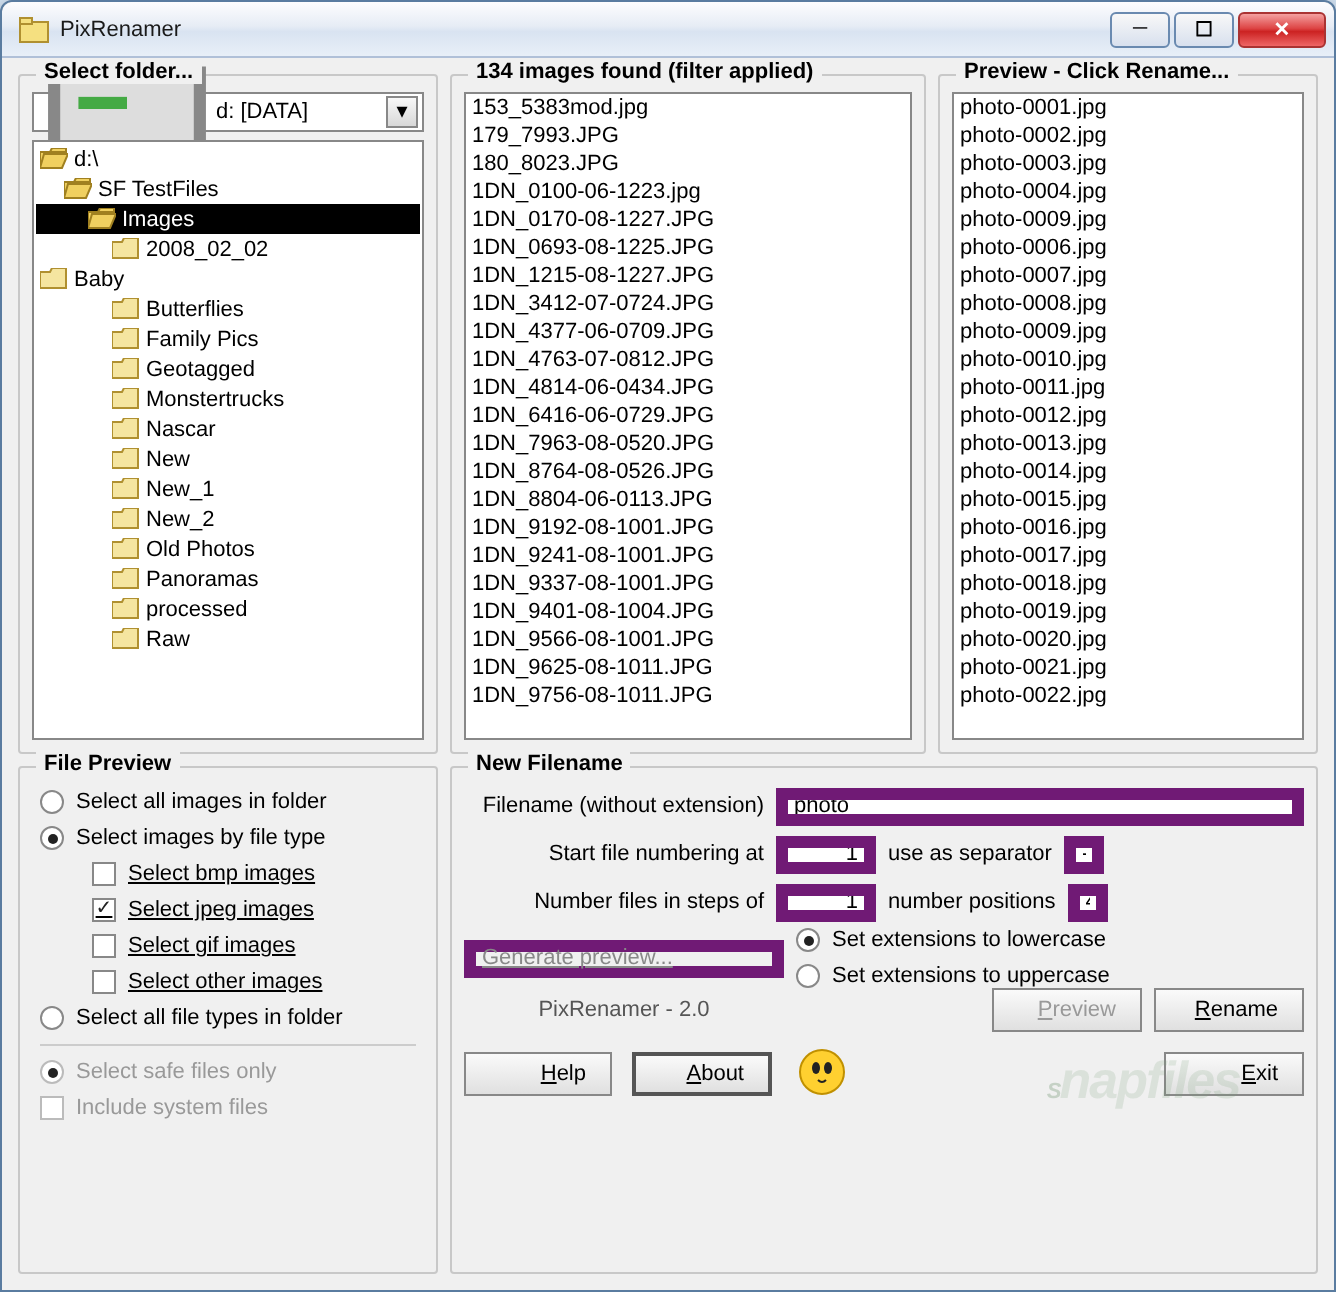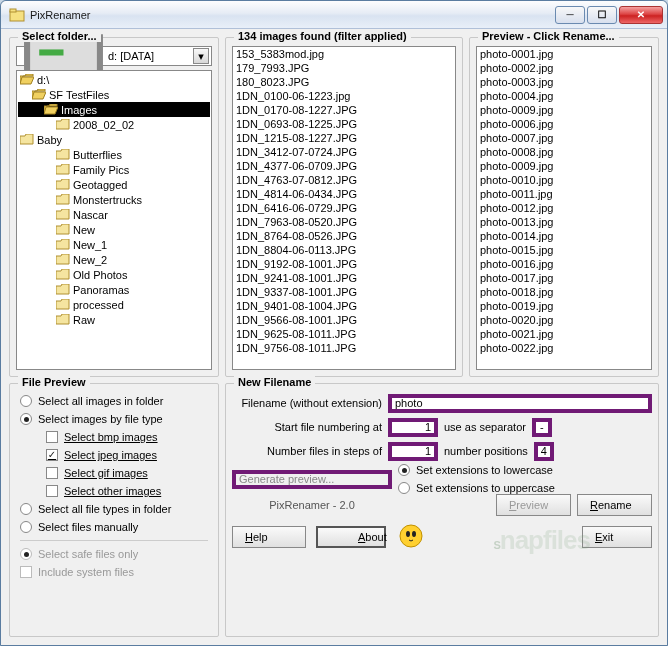--- a/index.html
+++ b/index.html
@@ -54,28 +54,28 @@
 .radio { border-radius: 50%; }
 .radio.on::after { content: ''; width: 5px; height: 5px; background: #222; border-radius: 50%; }
 .check.on::after { content: '✓'; font-size: 10px; line-height: 1; color: #222; }
 .sep { height: 1px; background: #ccc; margin: 4px 4px; }
 .disabled { color: #999; }
 .disabled .radio, .disabled .check { border-color: #bbb; }
 
 
 .form-row { display: flex; align-items: center; gap: 6px; height: 22px; margin-bottom: 2px; }
 .form-row label { text-align: right; }
-.input { border: 4px solid #701a75; background: #fff; height: 19px; padding: 1px 3px; }
+.input { border: 6px solid #701a75; background: #fff; height: 19px; padding: 1px 3px; text-decoration: underline; }
 .input.ro { background: #f0f0f0; color: #888; }
-.btn { height: 22px; padding: 0 12px; border: 1px solid #888; background: linear-gradient(#fafafa,#e0e0e0); cursor: pointer; display: inline-flex; align-items: center; justify-content: flex-start; text-decoration: underline; text-decoration-color: transparent; }
+.btn { height: 22px; padding: 0 12px; border: 1px solid #888; background: linear-gradient(#fafafa,#e0e0e0); cursor: pointer; display: inline-flex; align-items: center; justify-content: flex-end; text-decoration: underline; text-decoration-color: transparent; }
 .btn span::first-letter { text-decoration: underline; }
 .btn.disabled { color: #999; }
 .btn.default { border: 2px solid #555; padding-left: 40px; }
 
-.watermark { position: absolute; right: 78px; bottom: 90px; font-size: 26px; font-weight: bold; color: rgba(120,160,120,0.18); letter-spacing: -1px; pointer-events: none; }
+.watermark { position: absolute; right: 48px; bottom: 90px; font-size: 26px; font-style: italic; font-weight: bold; color: rgba(120,160,120,0.18); letter-spacing: -1px; pointer-events: none; }
 .watermark .s { color: rgba(100,140,100,0.3); }
 </style>
 </head>
 <body>
 
 <div class="window">
   <div class="titlebar">
     <span class="title-icon">
       <svg viewBox="0 0 16 16">
           <rect x="1" y="4" width="14" height="10" fill="#f5e080" stroke="#b09030"></rect>
@@ -292,24 +292,20 @@
             <span>Select gif images</span>
           </div>
         <div class="check-row">
             <span class="check"></span>
             <span>Select other images</span>
           </div>
         <div class="radio-row">
             <span class="radio"></span>
             <span>Select all file types in folder</span>
           </div>
-        <div class="radio-row">
-            <span class="radio"></span>
-            <span>Select files manually</span>
-          </div>
         <div class="sep"></div>
         <div class="radio-row disabled">
             <span class="radio on"></span>
             <span>Select safe files only</span>
           </div>
         <div class="radio-row disabled" style="padding-left:4px">
             <span class="check"></span>
             <span>Include system files</span>
           </div>
       </div>

